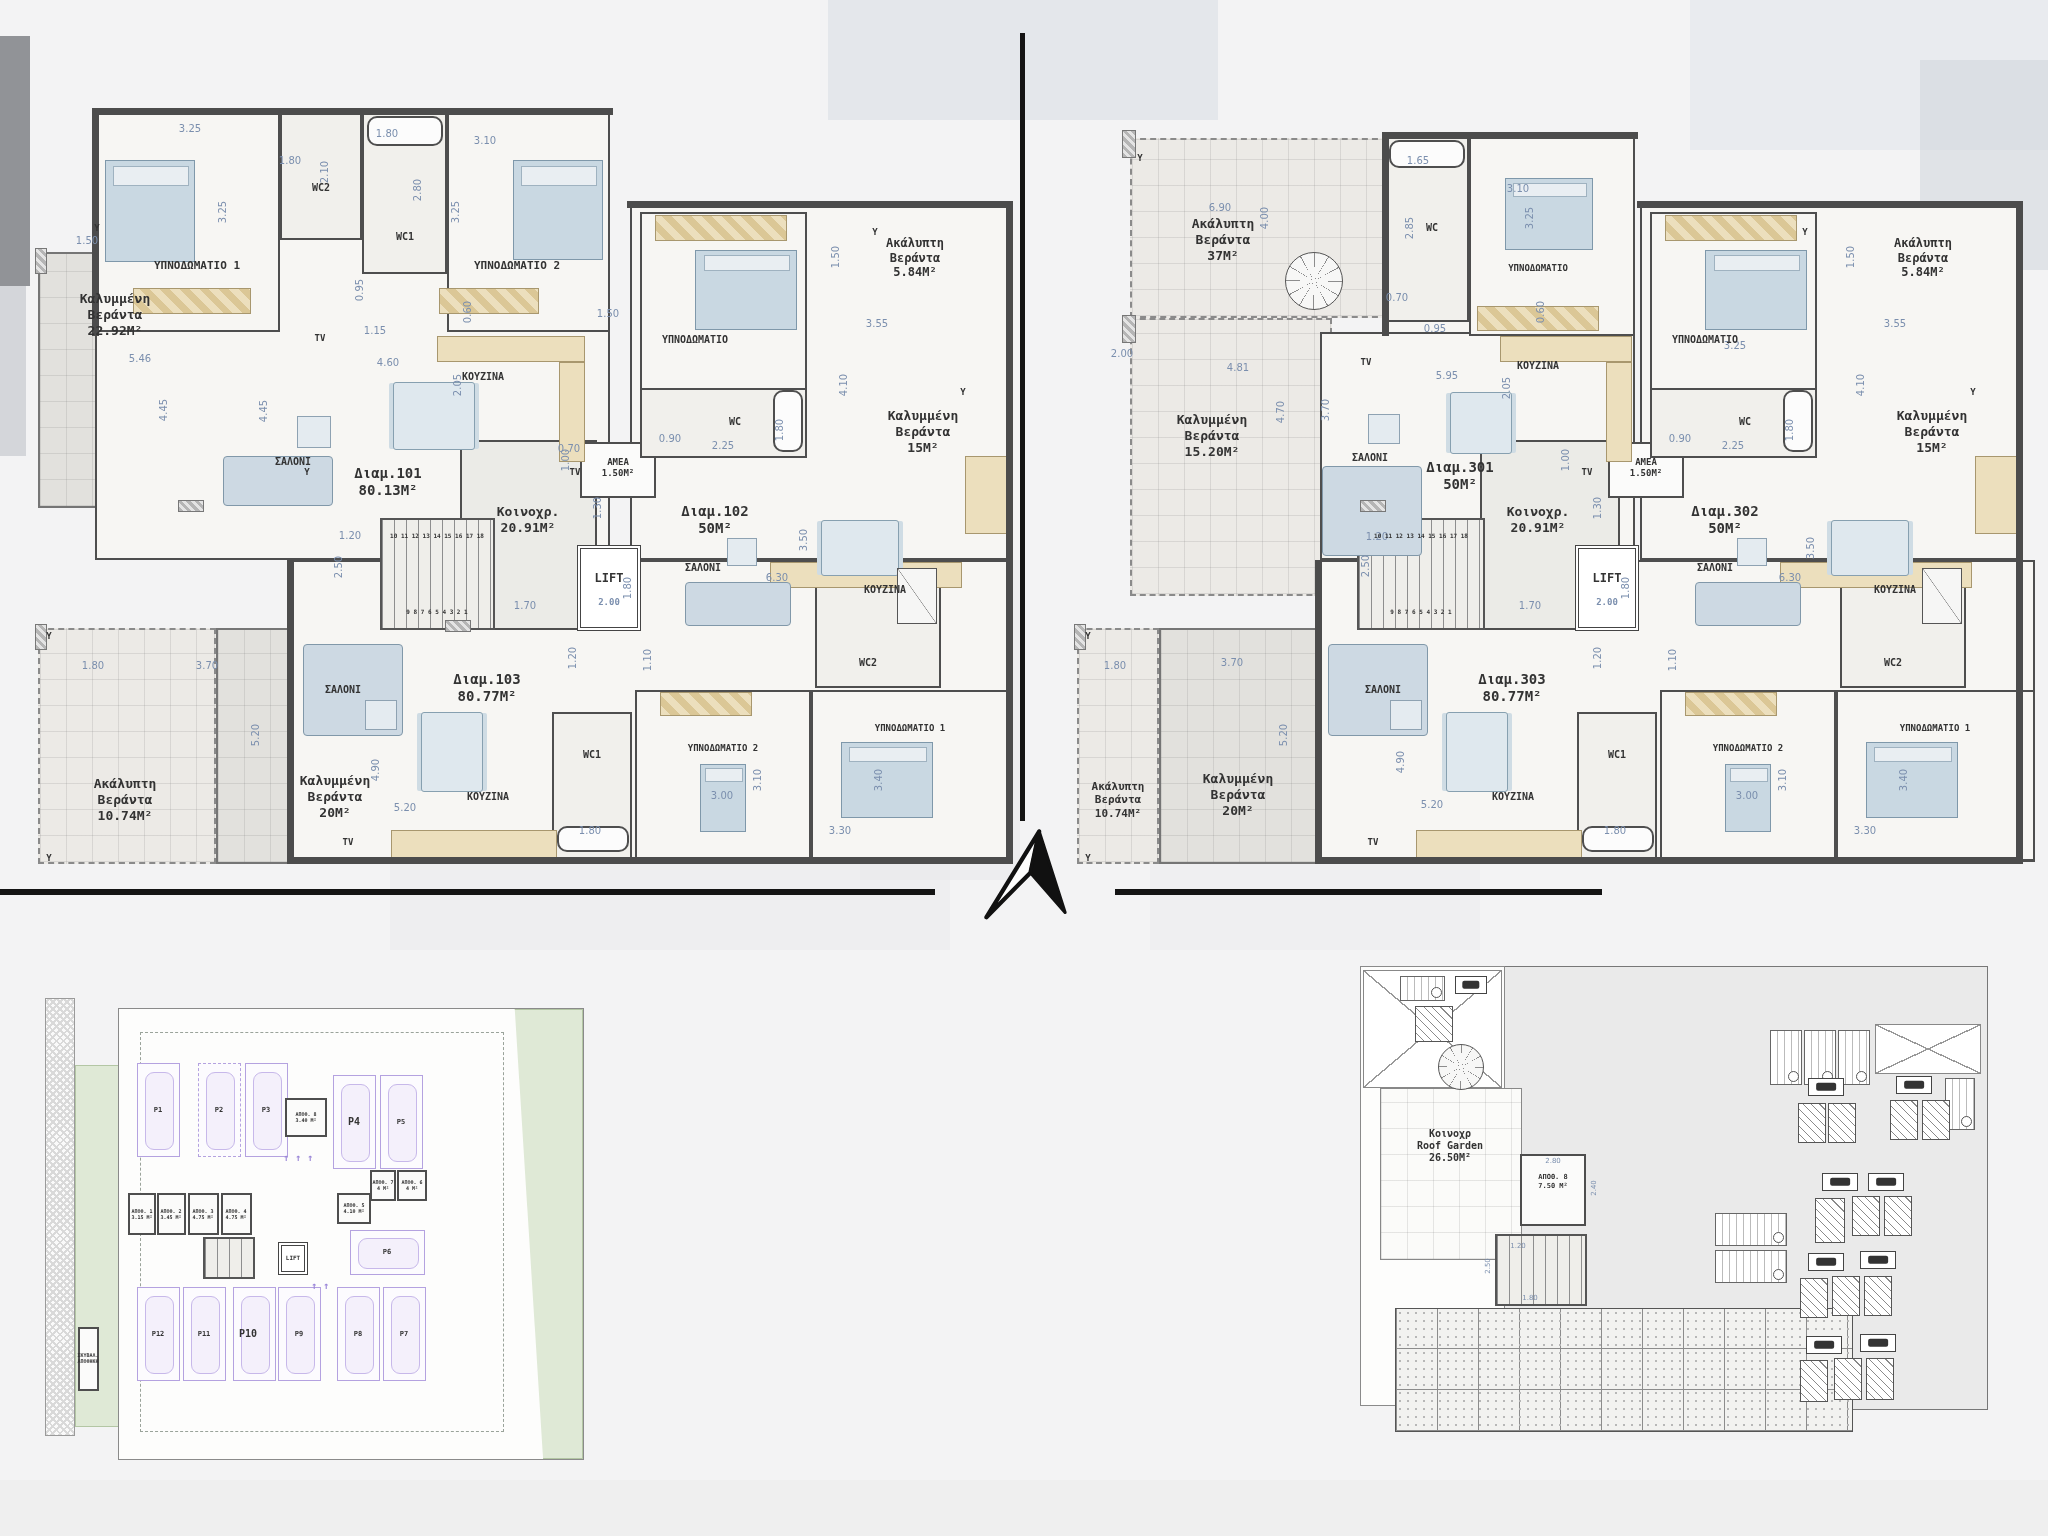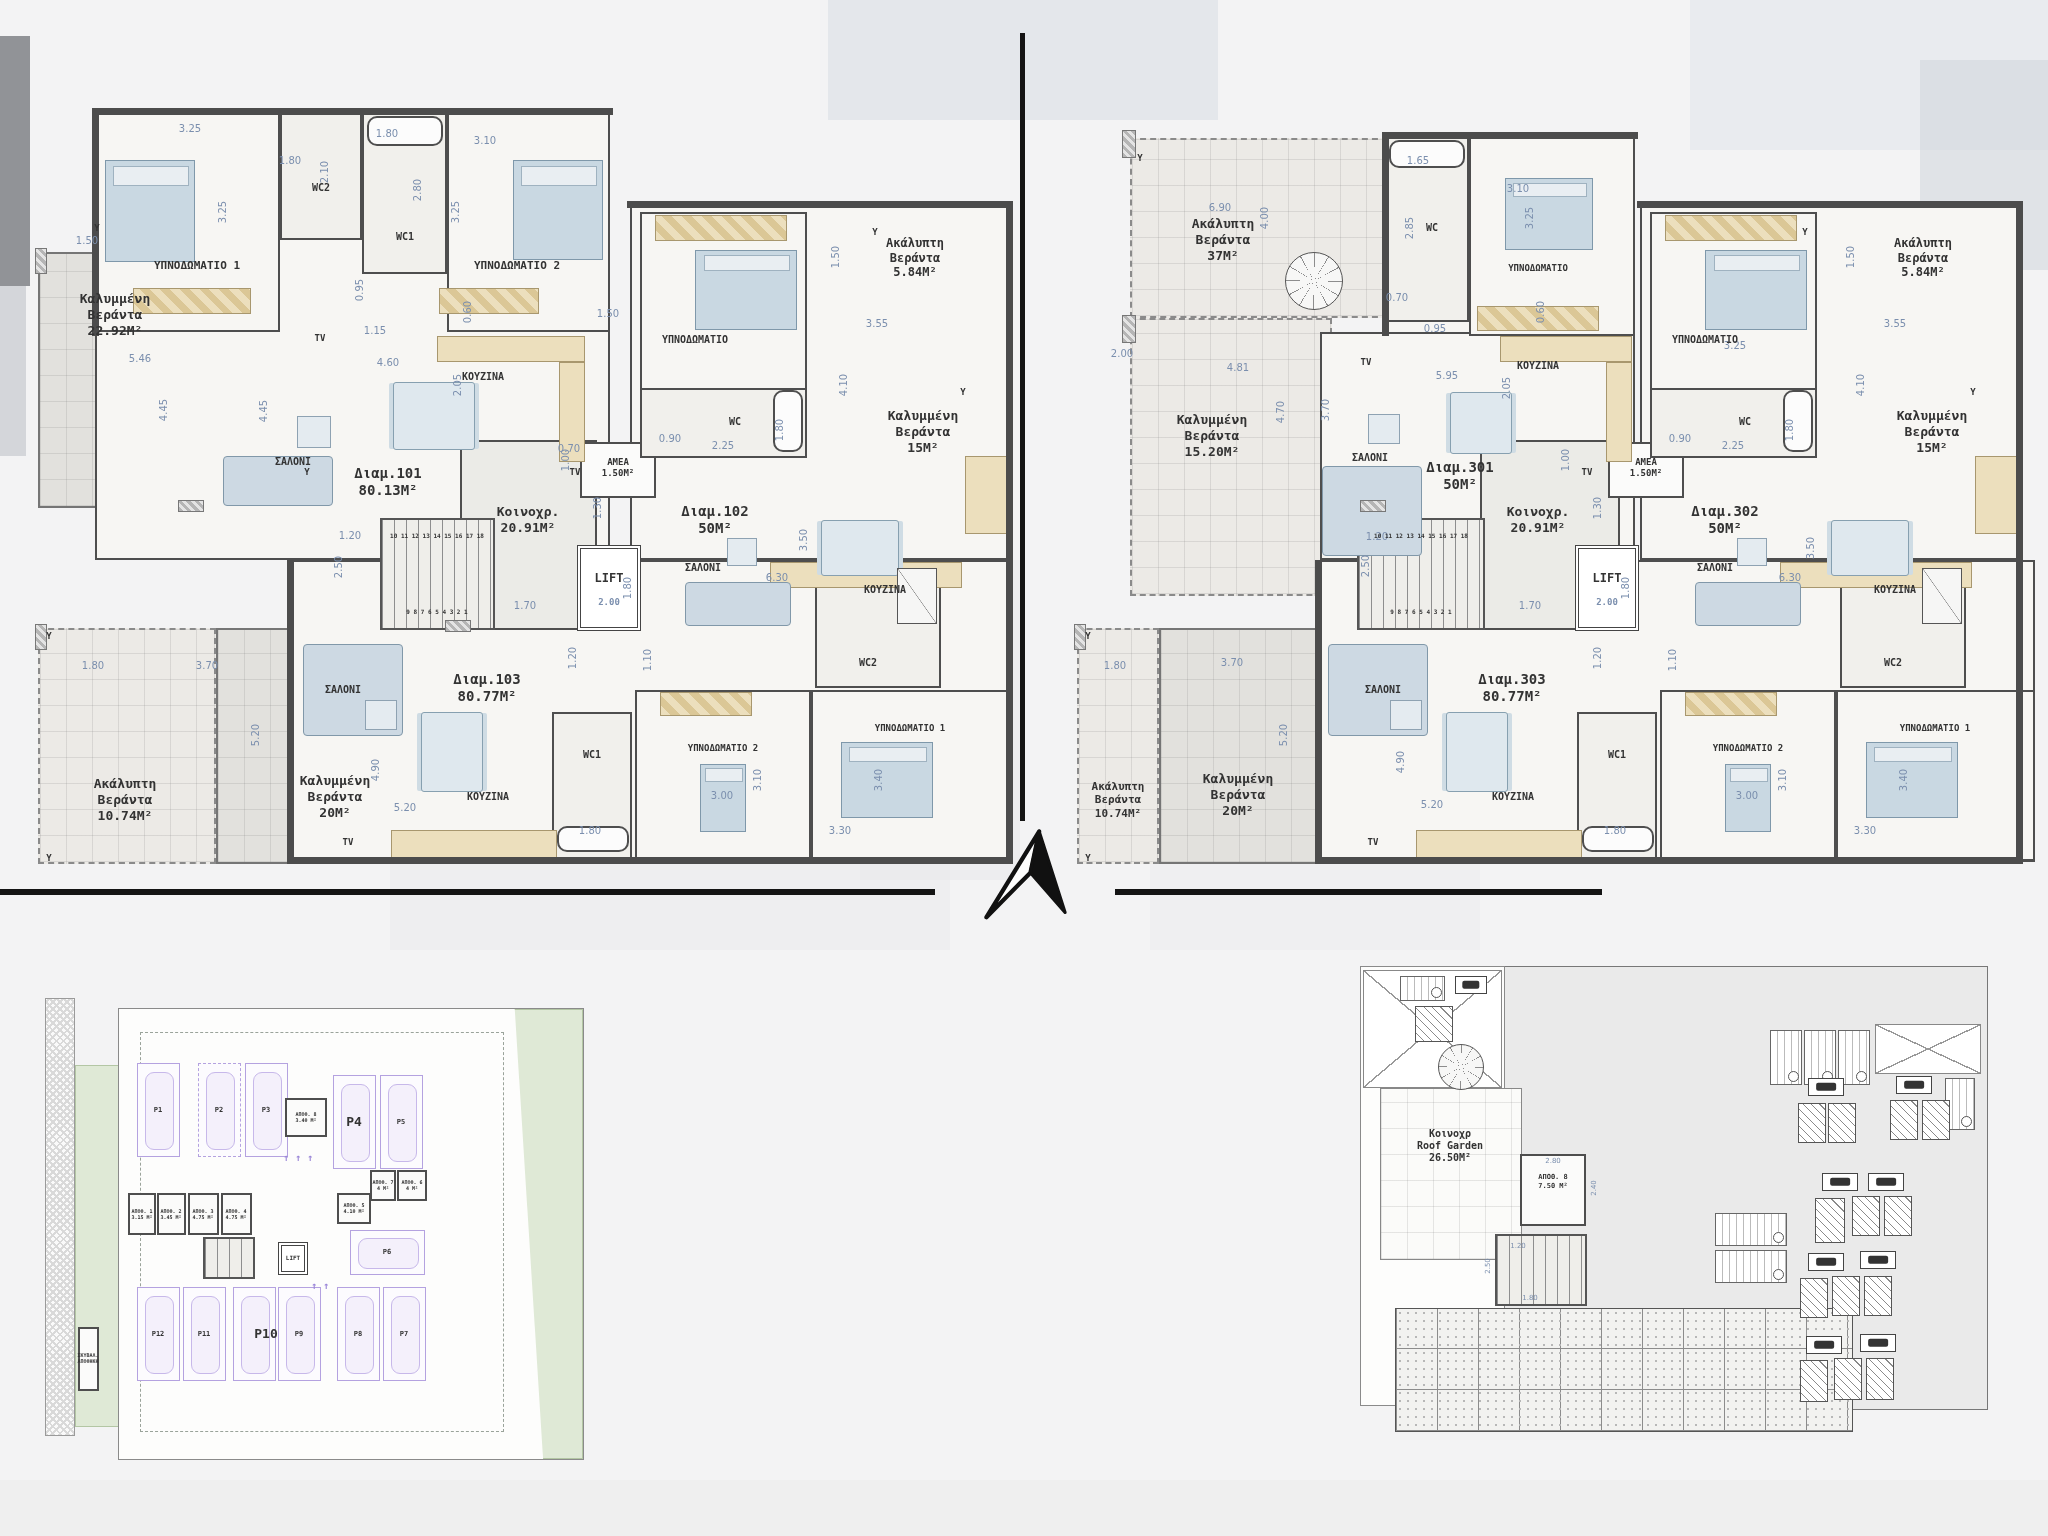--- a/index.html
+++ b/index.html
@@ -462,27 +462,27 @@
         <div class="sh stor" style="left: 330px; top: 180px; width: 26px; height: 31px;"></div>
         <div class="sh stor" style="left: 357px; top: 180px; width: 30px; height: 31px;"></div>
         <div class="sh stor" style="left: 38px; top: 337px; width: 21px; height: 64px;"></div>
         <div class="sh stairs" style="left: 163px; top: 247px; width: 52px; height: 42px;"></div>
         <div class="sh lift" style="left: 238px; top: 252px; width: 30px; height: 33px;"></div>
       </div>
     <div class="layer">
         <div class="lbl" style="left: 118px; top: 120px; transform: translate(-50%, -50%) rotate(0deg); font-size: 7px;">P1</div>
         <div class="lbl" style="left: 179px; top: 120px; transform: translate(-50%, -50%) rotate(0deg); font-size: 7px;">P2</div>
         <div class="lbl" style="left: 226px; top: 120px; transform: translate(-50%, -50%) rotate(0deg); font-size: 7px;">P3</div>
-        <div class="lbl" style="left: 314px; top: 132px; transform: translate(-50%, -50%) rotate(0deg); font-size: 13px;">P4</div>
+        <div class="lbl" style="left: 314px; top: 132px; transform: translate(-50%, -50%) rotate(0deg); font-size: 10px;">P4</div>
         <div class="lbl" style="left: 361px; top: 132px; transform: translate(-50%, -50%) rotate(0deg); font-size: 7px;">P5</div>
         <div class="lbl" style="left: 347px; top: 262px; transform: translate(-50%, -50%) rotate(0deg); font-size: 7px;">P6</div>
         <div class="lbl" style="left: 364px; top: 344px; transform: translate(-50%, -50%) rotate(0deg); font-size: 7px;">P7</div>
         <div class="lbl" style="left: 318px; top: 344px; transform: translate(-50%, -50%) rotate(0deg); font-size: 7px;">P8</div>
         <div class="lbl" style="left: 259px; top: 344px; transform: translate(-50%, -50%) rotate(0deg); font-size: 7px;">P9</div>
-        <div class="lbl" style="left: 226px; top: 344px; transform: translate(-50%, -50%) rotate(0deg); font-size: 13px;">P10</div>
+        <div class="lbl" style="left: 208px; top: 344px; transform: translate(-50%, -50%) rotate(0deg); font-size: 10px;">P10</div>
         <div class="lbl" style="left: 164px; top: 344px; transform: translate(-50%, -50%) rotate(0deg); font-size: 7px;">P11</div>
         <div class="lbl" style="left: 118px; top: 344px; transform: translate(-50%, -50%) rotate(0deg); font-size: 7px;">P12</div>
         <div class="lbl" style="left: 102px; top: 224px; transform: translate(-50%, -50%) rotate(0deg); font-size: 5px;">ΑΠΟΘ. 1
 3.15 M²</div>
         <div class="lbl" style="left: 131px; top: 224px; transform: translate(-50%, -50%) rotate(0deg); font-size: 5px;">ΑΠΟΘ. 2
 3.45 M²</div>
         <div class="lbl" style="left: 163px; top: 224px; transform: translate(-50%, -50%) rotate(0deg); font-size: 5px;">ΑΠΟΘ. 3
 4.75 M²</div>
         <div class="lbl" style="left: 196px; top: 224px; transform: translate(-50%, -50%) rotate(0deg); font-size: 5px;">ΑΠΟΘ. 4
 4.75 M²</div>

